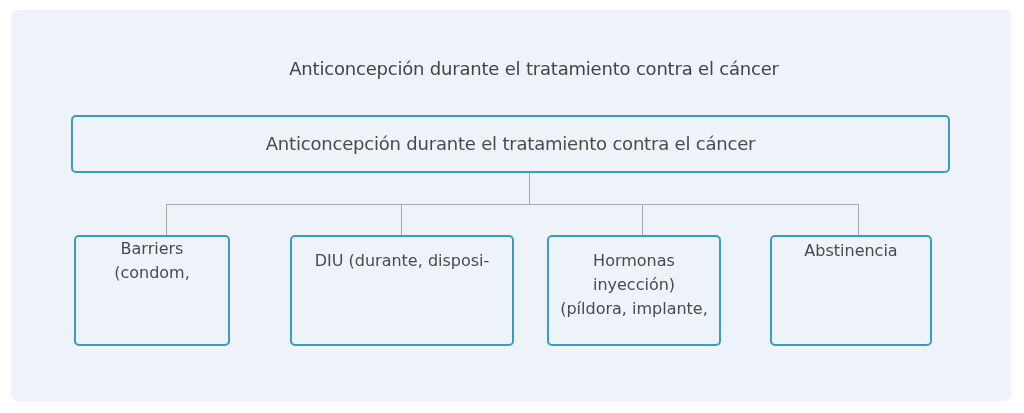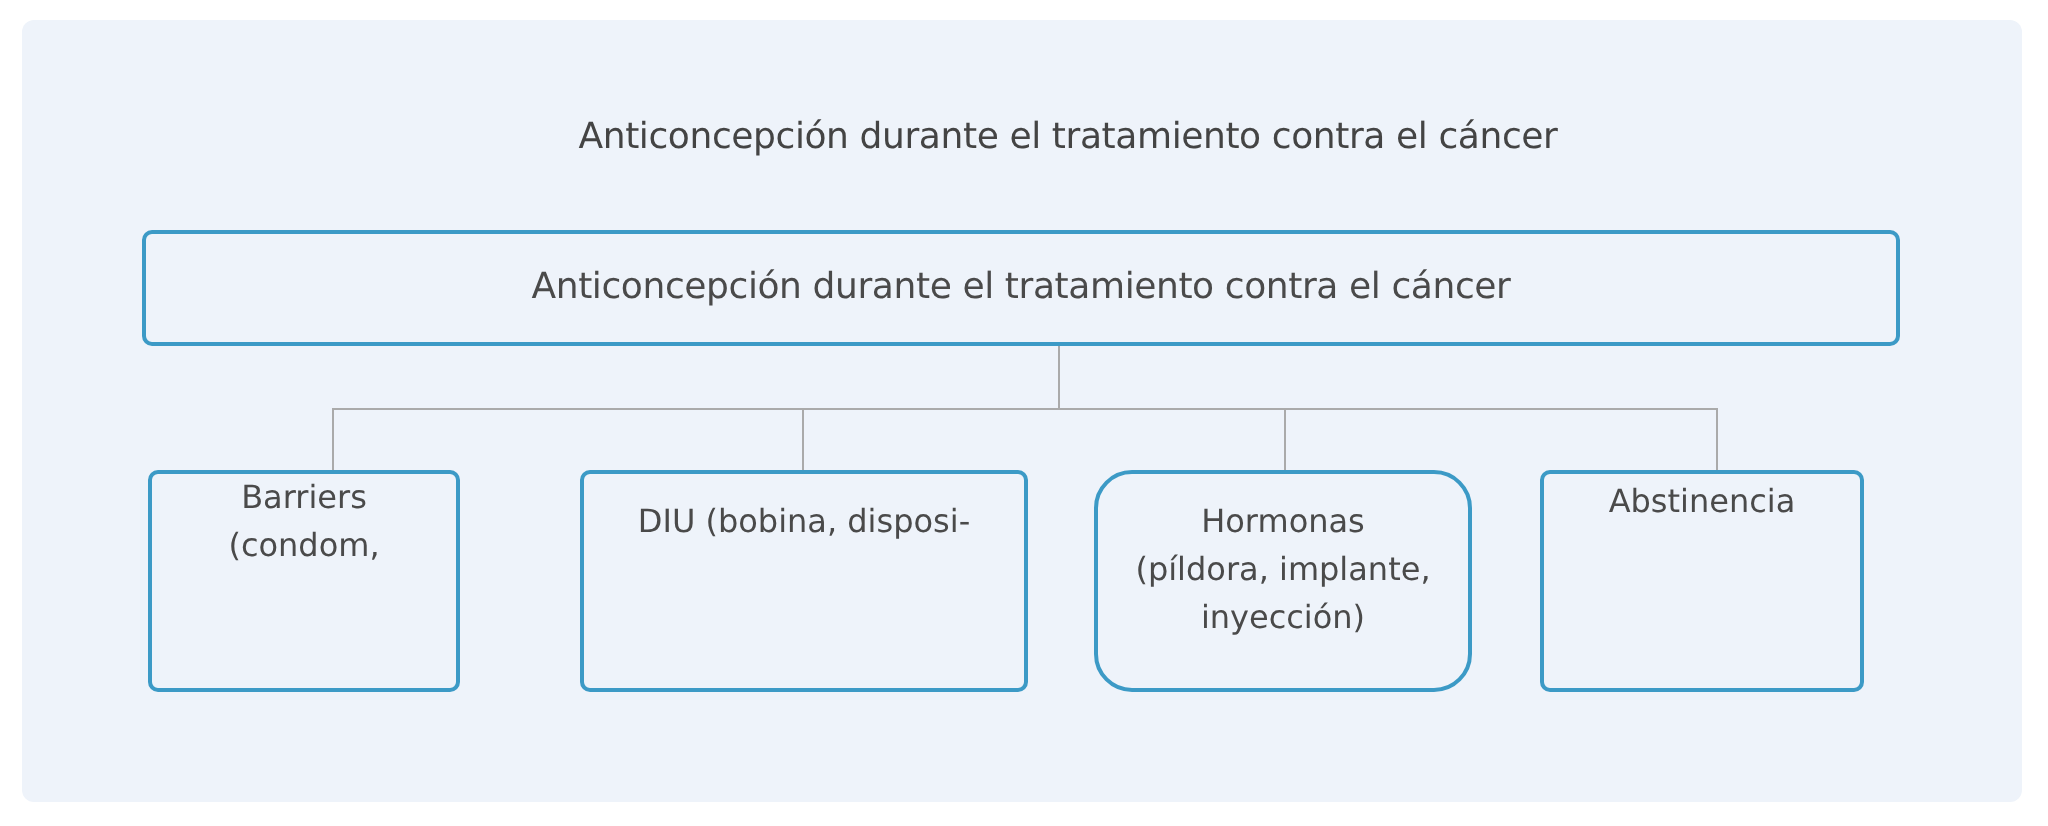--- a/index.html
+++ b/index.html
@@ -32,24 +32,24 @@
 <div class="line" style="left:166px; top:204px; width:1px; height:31px;"></div>
 <div class="line" style="left:401px; top:204px; width:1px; height:31px;"></div>
 <div class="line" style="left:642px; top:204px; width:1px; height:31px;"></div>
 <div class="line" style="left:858px; top:204px; width:1px; height:31px;"></div>
 
 <div class="box child" style="left:74px; width:156px; padding-top:0;">
   <div>Barriers (condom,</div>
 </div>
 
 <div class="box child" style="left:290px; width:224px; padding-top:12px;">
-  <div>DIU (bobina, disposi-</div>
+  <div>DIU (durante, disposi-</div>
 </div>
 
-<div class="box child" style="left:547px; width:189px; padding-top:12px;border-radius:19px;">
+<div class="box child" style="left:547px; width:174px; padding-top:12px;">
   <div>Hormonas</div>
+  <div>inyección)</div>
   <div>(píldora, implante,</div>
-  <div>inyección)</div>
 </div>
 
 <div class="box child" style="left:770px; width:162px; padding-top:2px;">
   <div>Abstinencia</div>
 </div>
 
 </body></html>

